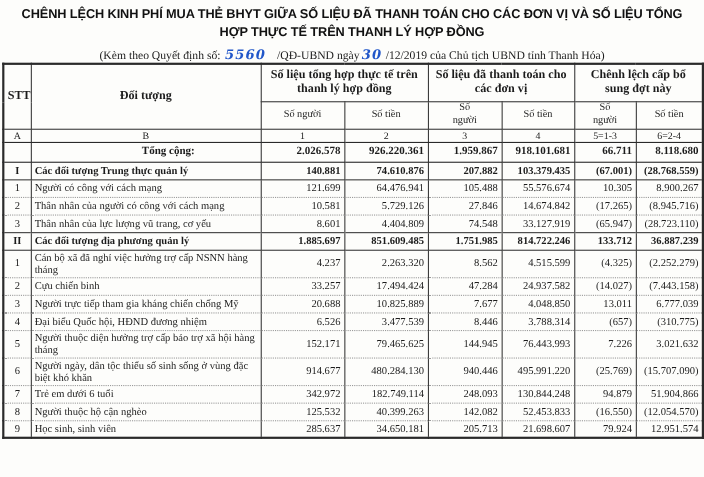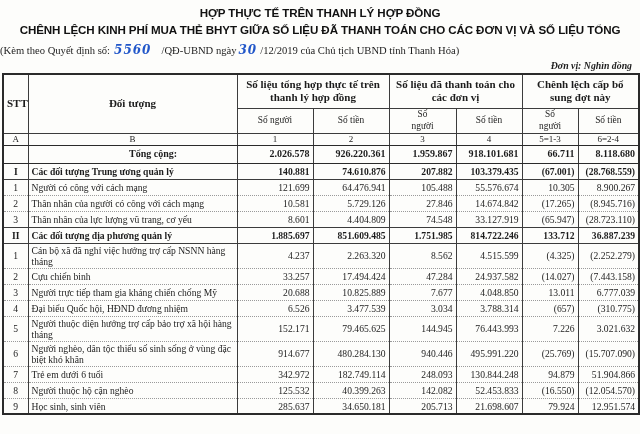--- a/index.html
+++ b/index.html
@@ -15,21 +15,21 @@
   .title{
     text-align:center;
     font-family:"Liberation Sans","DejaVu Sans",sans-serif;
     font-weight:bold;
     font-size:11.6px;
     line-height:1.45;
     letter-spacing:-0.1px;
     color:#111;
   }
   .subtitle{
-    text-align:left;
+    text-align:center;
     font-size:10.6px;
     margin-top:4px;
     color:#1c1c1c;
   }
   .handwriting{
     color:#2257c9;
     font-style:italic;
     font-weight:bold;
     font-size:12px;
     letter-spacing:1px;
@@ -92,29 +92,28 @@
     border-top:1px solid #3c3c3c;border-bottom:1px solid #3c3c3c;
     font-weight:bold;height:15px;
   }
 </style>
 </head>
 <body>
 
 <div class="page">
 
   <div class="title">
+    <div>CHÊNH LỆCH KINH PHÍ MUA THẺ BHYT GIỮA SỐ LIỆU ĐÃ THANH TOÁN CHO CÁC ĐƠN VỊ VÀ SỐ LIỆU TỔNG</div>
     <div>HỢP THỰC TẾ TRÊN THANH LÝ HỢP ĐỒNG</div>
-    <div>CHÊNH LỆCH KINH PHÍ MUA THẺ BHYT GIỮA SỐ LIỆU ĐÃ THANH TOÁN CHO CÁC ĐƠN VỊ VÀ SỐ LIỆU TỔNG</div>
   </div>
 
   <div class="subtitle">
     <span>(Kèm theo Quyết định số:</span><span class="handwriting">5560</span><span>/QĐ-UBND ngày</span><span class="handwriting day">30</span><span>/12/2019 của Chủ tịch UBND tỉnh Thanh Hóa)</span>
   </div>
 
-  <div class="unit-note">Đơn vị: Nghìn đồng</div>
 
   <table class="main">
     <colgroup>
       <col style="width:25px">
         <col style="width:209px">
       <col style="width:76px">
         <col style="width:76px">
       <col style="width:67px">
         <col style="width:66px">
       <col style="width:56px">
@@ -153,21 +152,21 @@
     <td class="label">Tổng cộng:</td>
     <td class="num">2.026.578</td>
     <td class="num">926.220.361</td>
     <td class="num">1.959.867</td>
     <td class="num">918.101.681</td>
     <td class="num">66.711</td>
     <td class="num">8.118.680</td>
   </tr>
         <tr class="section">
     <td class="stt">I</td>
-    <td class="label">Các đối tượng Trung ương quản lý</td>
+    <td class="label">Các đối tượng Trung thực quản lý</td>
     <td class="num">140.881</td>
     <td class="num">74.610.876</td>
     <td class="num">207.882</td>
     <td class="num">103.379.435</td>
     <td class="num">(67.001)</td>
     <td class="num">(28.768.559)</td>
   </tr>
         <tr class="item">
     <td class="stt">1</td>
     <td class="label">Người có công với cách mạng</td>
@@ -236,38 +235,38 @@
     <td class="num">7.677</td>
     <td class="num">4.048.850</td>
     <td class="num">13.011</td>
     <td class="num">6.777.039</td>
   </tr>
         <tr class="item">
     <td class="stt">4</td>
     <td class="label">Đại biểu Quốc hội, HĐND đương nhiệm</td>
     <td class="num">6.526</td>
     <td class="num">3.477.539</td>
-    <td class="num">3.034</td>
+    <td class="num">8.446</td>
     <td class="num">3.788.314</td>
     <td class="num">(657)</td>
     <td class="num">(310.775)</td>
   </tr>
         <tr class="item">
     <td class="stt">5</td>
     <td class="label">Người thuộc diện hưởng trợ cấp bảo trợ xã hội hàng tháng</td>
     <td class="num">152.171</td>
     <td class="num">79.465.625</td>
     <td class="num">144.945</td>
     <td class="num">76.443.993</td>
     <td class="num">7.226</td>
     <td class="num">3.021.632</td>
   </tr>
         <tr class="item">
     <td class="stt">6</td>
-    <td class="label">Người nghèo, dân tộc thiểu số sinh sống ở vùng đặc biệt khó khăn</td>
+    <td class="label">Người ngày, dân tộc thiểu số sinh sống ở vùng đặc biệt khó khăn</td>
     <td class="num">914.677</td>
     <td class="num">480.284.130</td>
     <td class="num">940.446</td>
     <td class="num">495.991.220</td>
     <td class="num">(25.769)</td>
     <td class="num">(15.707.090)</td>
   </tr>
         <tr class="item">
     <td class="stt">7</td>
     <td class="label">Trẻ em dưới 6 tuổi</td>

